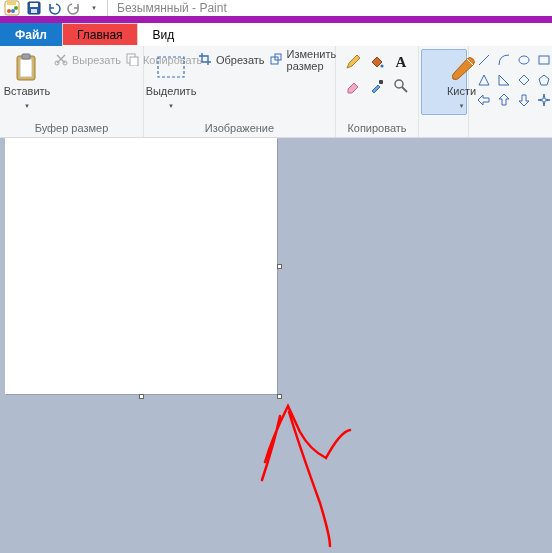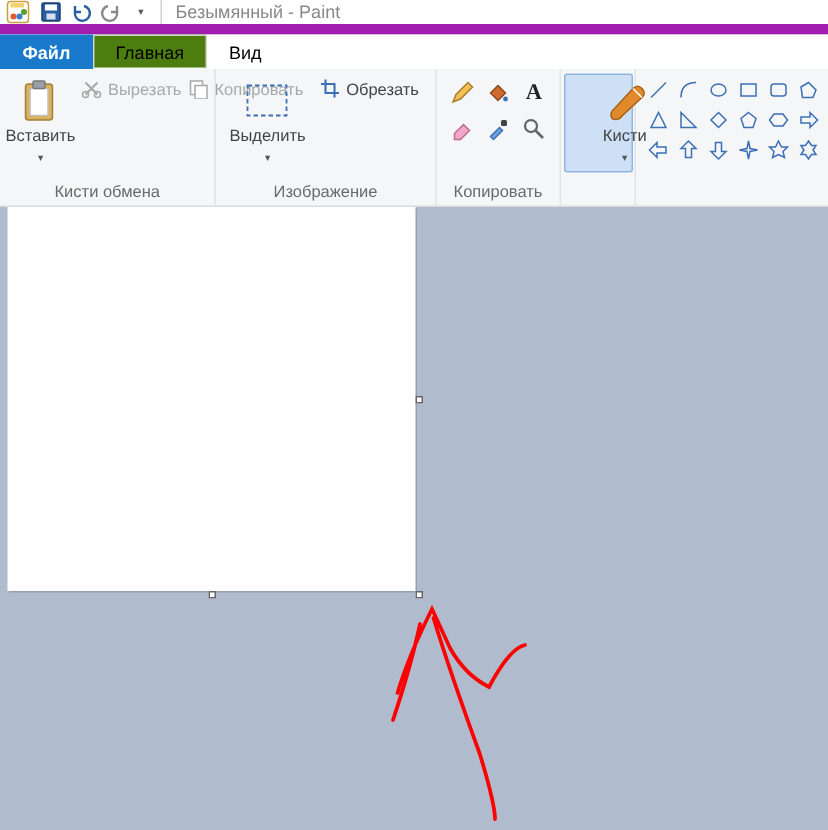--- a/index.html
+++ b/index.html
@@ -5,21 +5,21 @@
   * { box-sizing: border-box; margin: 0; padding: 0; font-family: "Segoe UI", Tahoma, sans-serif; }
   body { width: 552px; height: 553px; overflow: hidden; background: #b0bccd; }
   .title-bar { height: 23px; background: #fff; display: flex; align-items: center; font-size: 12px; color: #888; border-bottom: 7px solid #a21caf; }
   .title-bar .appicon { width: 20px; height: 20px; margin: 0 2px; display:flex; align-items:center; justify-content:center; }
   .qat-btn { width: 20px; height: 20px; display: flex; align-items: center; justify-content: center; cursor: pointer; }
   .sep { width:1px; height:16px; background:#d0d0d0; margin:0 3px; }
   .title-text { margin-left: 6px; }
   .tabs { height: 23px; background: #fff; display: flex; align-items: flex-end; font-size: 12px; }
   .tab { padding: 4px 14px; height: 23px; display: flex; align-items: center; cursor: pointer; border: 1px solid transparent; }
   .tab.file { background: #1979ca; color: #fff; font-weight: bold; }
-  .tab.active { background: #4d7c0f; border: 1px solid #d4d4d4; border-bottom: 1px solid #f5f6f7; }
+  .tab.active { background: #ef4444; border: 1px solid #d4d4d4; border-bottom: 1px solid #f5f6f7; }
   .ribbon { height: 92px; background: #f5f6f7; border-bottom: 1px solid #dadbdc; display: flex; font-size: 11px; color: #444; }
   .group { border-right: 1px solid #e2e3e3; display: flex; flex-direction: column; justify-content: space-between; padding: 3px 4px 0 4px; }
   .group-label { text-align: center; color: #6a6a6a; font-size: 11px; padding: 2px 0 3px 0; }
   .group-body { flex: 1; display: flex; align-items: flex-start; }
   .big-btn { display: flex; flex-direction: column; align-items: center; justify-content: center; padding: 2px 4px; min-width: 46px; cursor: pointer; border:1px solid transparent; border-radius:2px; }
   .big-btn .icon-slot { width: 32px; height: 32px; display:flex; align-items:center; justify-content:center; }
   .big-btn .label { text-align: center; line-height: 13px; margin-top:1px; }
   .small-row { display: flex; align-items: center; gap: 4px; padding: 1px 2px; cursor: pointer; height: 22px; }
   .disabled { color: #a8a8a8; }
   .ddarrow { font-size: 7px; color:#555; }
@@ -110,39 +110,46 @@
         </div>
         <div class="small-row disabled">
           <span><svg width="14" height="14" viewBox="0 0 14 14">
                 <rect x="2" y="2" width="8" height="9" fill="#fff" stroke="#a8a8a8"></rect>
                 <rect x="5" y="5" width="8" height="9" fill="#fff" stroke="#a8a8a8"></rect>
               </svg></span>
           <span>Копировать</span>
         </div>
       </div>
     </div>
-    <div class="group-label">Кисти обмена</div>
+    <div class="group-label">Буфер размер</div>
   </div>
 
   <div class="group" style="width:192px">
     <div class="group-body">
       <div class="big-btn">
         <div class="icon-slot">
           <svg width="30" height="26" viewBox="0 0 30 26">
               <rect x="2" y="2" width="26" height="20" fill="none" stroke="#3b6fb6" stroke-width="1.2" stroke-dasharray="3 2"></rect>
             </svg>
         </div>
         <div class="label"><span>Выделить</span><br><span class="ddarrow">▾</span></div>
       </div>
       <div class="col" style="margin-left:2px">
         <div class="small-row">
           <span><svg width="14" height="14" viewBox="0 0 14 14">
                 <path d="M4 1 V10 H13 M1 4 H10 V13" stroke="#3b6fb6" stroke-width="1.4" fill="none"></path>
               </svg></span>
           <span>Обрезать</span>
+        </div>
+        <div class="small-row">
+          <span><svg width="14" height="14" viewBox="0 0 14 14">
+                <rect x="2" y="5" width="7" height="7" fill="none" stroke="#3b6fb6"></rect>
+                <rect x="6" y="2" width="6" height="6" fill="none" stroke="#3b6fb6"></rect>
+              </svg></span>
+          <span>Изменить размер</span>
         </div>
       </div>
     </div>
     <div class="group-label">Изображение</div>
   </div>
 
   <div class="group" style="width:88px">
     <div class="group-body">
       <div class="tools-grid">
         <div class="tool">

